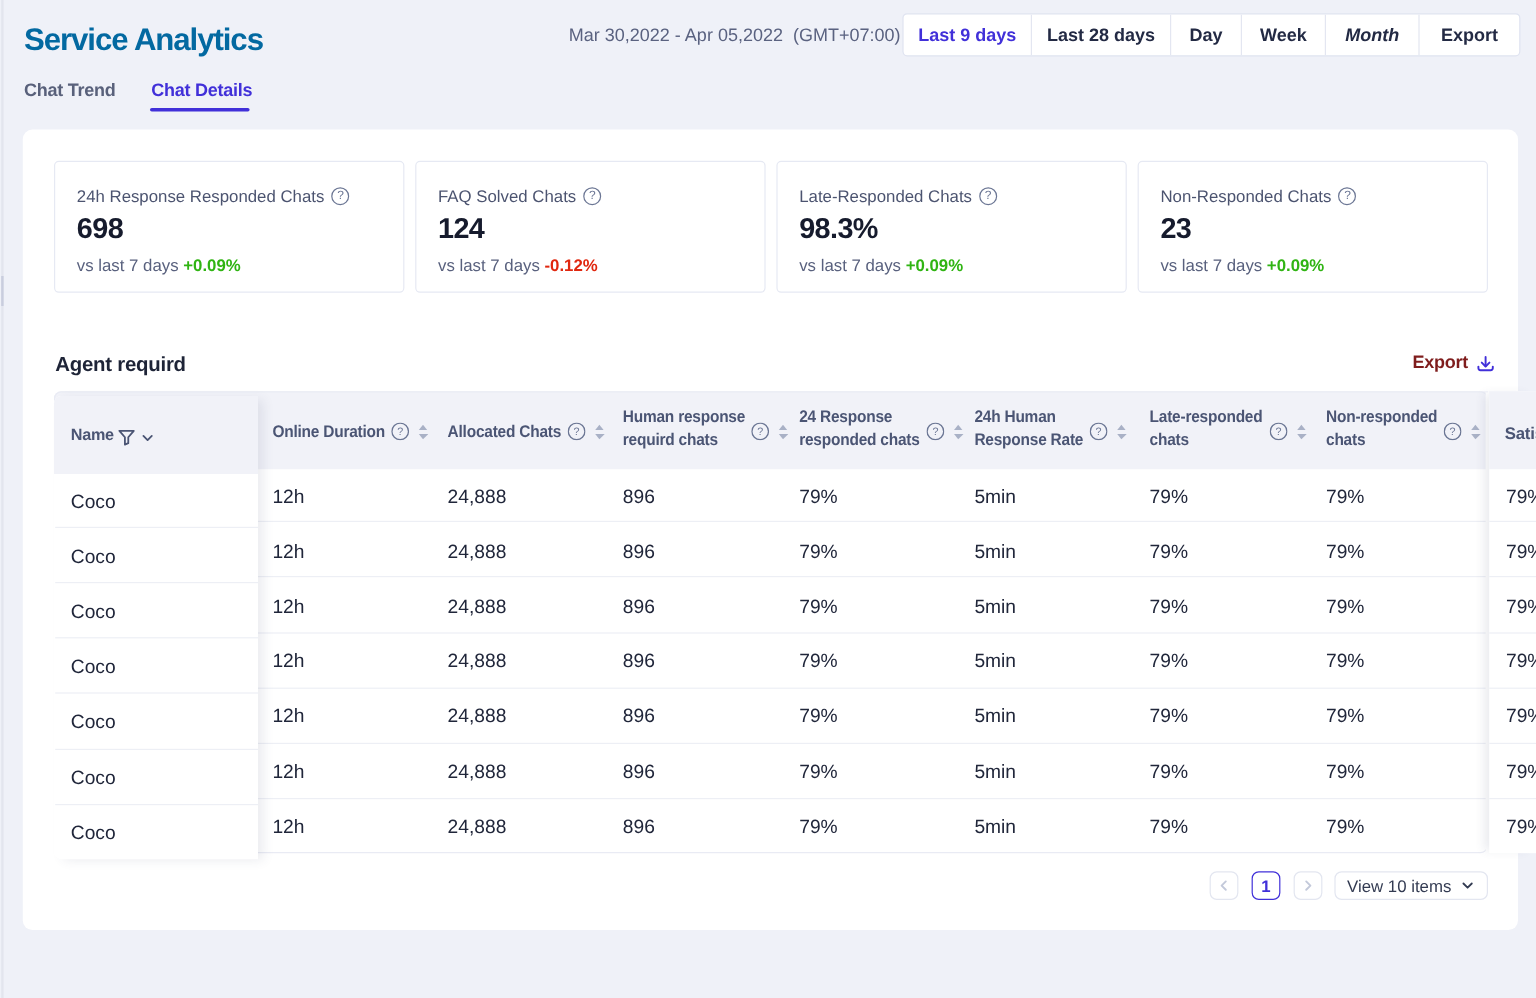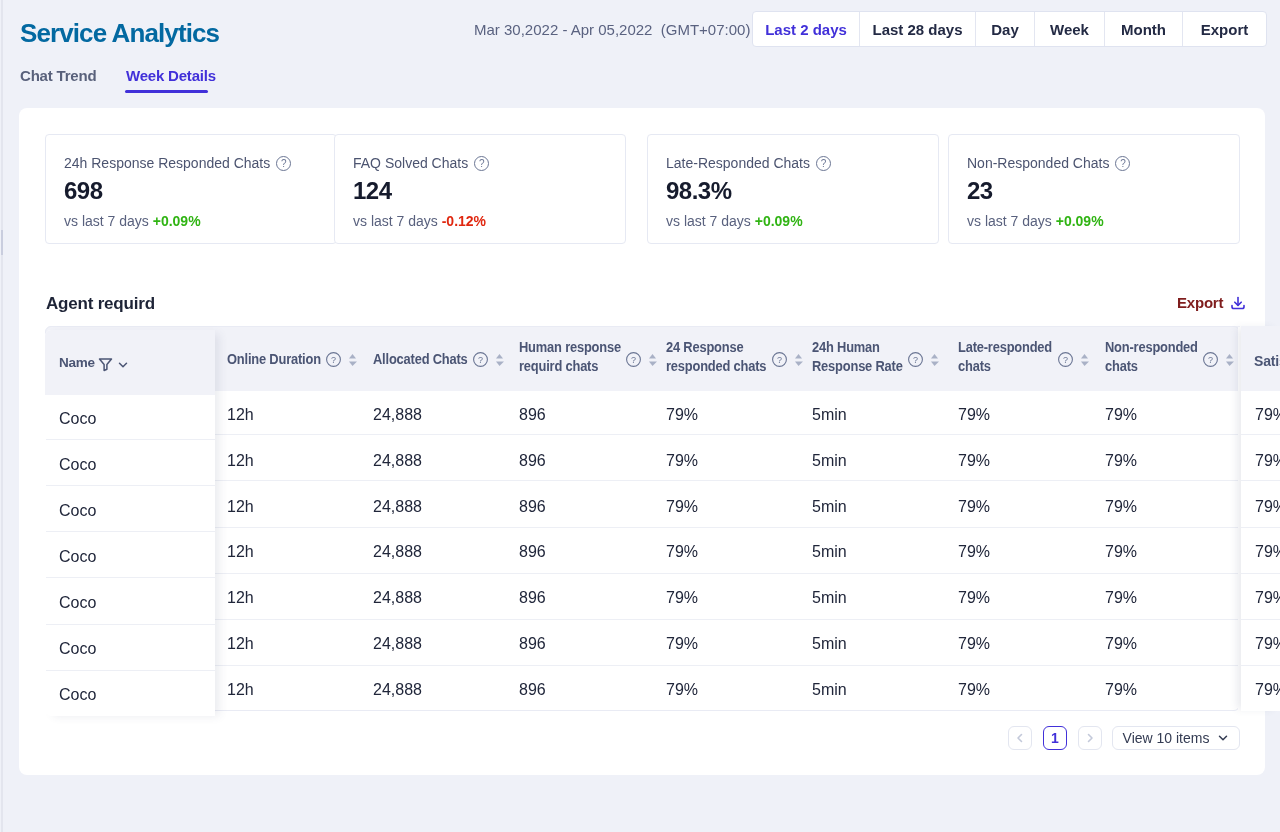--- a/index.html
+++ b/index.html
@@ -62,39 +62,39 @@
   .leftthumb { left:1px; top:230px; width:2px; height:25px; background:#c9cdde; }
 </style>
 </head>
 <body>
   <div class="abs leftline"></div>
   <div class="abs leftthumb"></div>
 
   <div class="abs title">Service Analytics</div>
   <div class="abs daterange">Mar 30,2022 - Apr 05,2022&nbsp; (GMT+07:00)</div>
   <div class="abs btngroup">
-    <div class="seg active" style="width:107px;">Last 2 days</div>
+    <div class="seg active" style="width:107px;">Last 9 days</div>
     <div class="seg" style="width:116px;">Last 28 days</div>
     <div class="seg" style="width:59px;">Day</div>
     <div class="seg" style="width:70px;">Week</div>
-    <div class="seg" style="width:78px;">Month</div>
+    <div class="seg" style="width:78px;font-style:italic;">Month</div>
     <div class="seg" style="width:83px;">Export</div>
   </div>
   <div class="abs tab tab1">Chat Trend</div>
-  <div class="abs tab tab2">Week Details</div>
+  <div class="abs tab tab2">Chat Details</div>
   <div class="abs tabline"></div>
 
   <div class="abs panel"></div>
 
   <div class="abs card" style="left:45px;">
     <div class="ct">24h Response Responded Chats <span class="qicon">?</span></div>
     <div class="num">698</div>
     <div class="vs">vs last 7 days <b class="up">+0.09%</b></div>
   </div>
-  <div class="abs card" style="left:334px;">
+  <div class="abs card" style="left:346px;">
     <div class="ct">FAQ Solved Chats <span class="qicon">?</span></div>
     <div class="num">124</div>
     <div class="vs">vs last 7 days <b class="down">-0.12%</b></div>
   </div>
   <div class="abs card" style="left:647px;">
     <div class="ct">Late-Responded Chats <span class="qicon">?</span></div>
     <div class="num">98.3%</div>
     <div class="vs">vs last 7 days <b class="up">+0.09%</b></div>
   </div>
   <div class="abs card" style="left:948px;">

